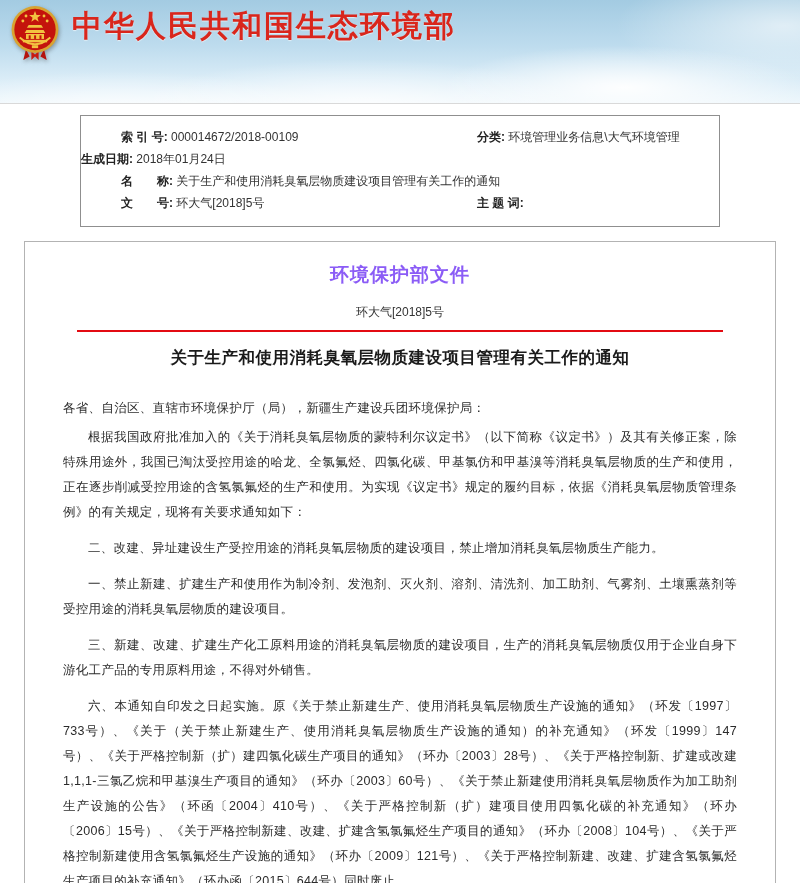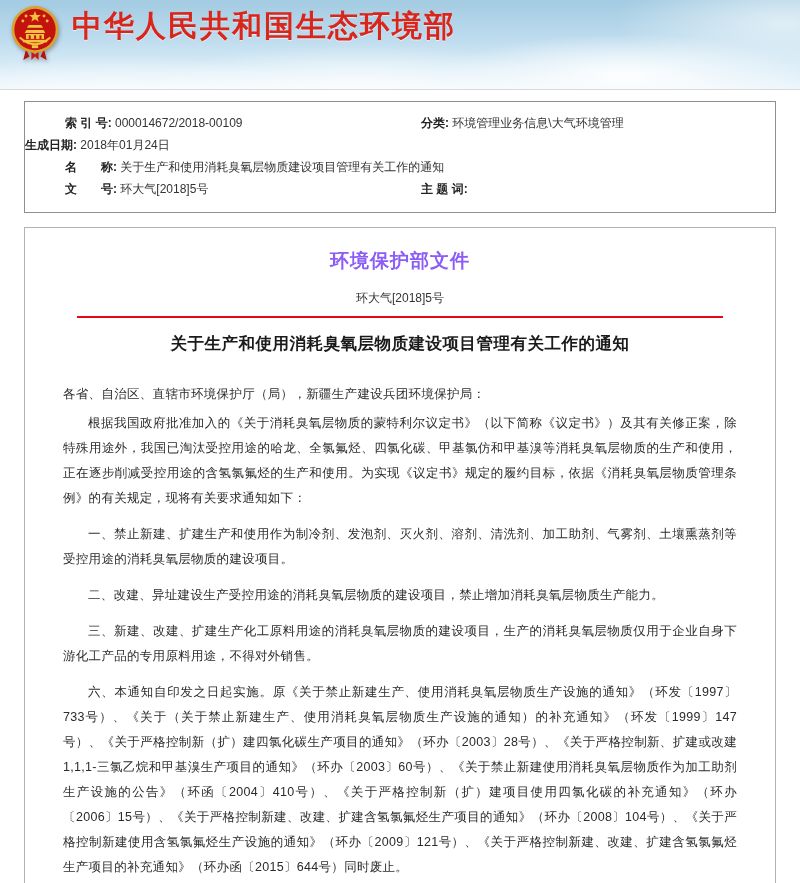--- a/index.html
+++ b/index.html
@@ -1,38 +1,38 @@
 <!DOCTYPE html>
 <html lang="zh"><head>
 <meta charset="utf-8">
 <style>
   * { margin:0; padding:0; box-sizing:border-box; }
   html,body { width:800px; height:883px; overflow:hidden; background:#fff;
     font-family:"Liberation Sans","DejaVu Sans",sans-serif; }
 
   
   .site-header{
-    position:relative; width:800px; height:90px;
+    position:relative; width:800px; height:104px;
     background:
       radial-gradient(ellipse 260px 60px at 78% 85%, rgba(255,255,255,.95), rgba(255,255,255,0) 70%),
       radial-gradient(ellipse 320px 70px at 45% 105%, rgba(255,255,255,.85), rgba(255,255,255,0) 70%),
       radial-gradient(ellipse 240px 80px at 98% 25%, rgba(255,255,255,.6), rgba(255,255,255,0) 70%),
       radial-gradient(ellipse 300px 60px at 15% 110%, rgba(255,255,255,.8), rgba(255,255,255,0) 70%),
       linear-gradient(180deg,#a3cbe2 0%,#bedcee 45%,#ddeef8 80%,#eef7fc 100%);
     border-bottom:1px solid #d9d9d9;
   }
   .header-link{ position:absolute; left:8px; top:4px; display:flex; align-items:flex-start; text-decoration:none; cursor:pointer;}
   .emblem{ width:54px; height:60px; flex:0 0 auto; filter:drop-shadow(1px 2px 2px rgba(60,60,60,.45)); }
   .agency{ margin-left:10px; padding-top:6px; }
   .agency-cn{ color:#d9261c; font-size:30px; font-weight:bold; letter-spacing:2px; line-height:32px;
     text-shadow:0 1px 1px rgba(255,255,255,.6); }
   .agency-en{ color:#d9261c; font-size:11.5px; font-weight:bold; margin-top:3px; }
 
   
-  .meta-box{ width:752px; margin:11px auto 0 auto; border:1px solid #8f8f8f; background:#fff;
+  .meta-box{ width:640px; margin:11px auto 0 auto; border:1px solid #8f8f8f; background:#fff;
     padding:10px 0 12px 0; }
   .meta-row{ display:grid; grid-template-columns:396px 1fr; }
   .meta-cell{ font-size:12px; color:#333; line-height:22px; padding-left:40px; white-space:nowrap; }
   .meta-cell.right{ padding-left:0; }
   .meta-cell .lbl{ font-weight:bold; color:#222; }
   .meta-cell .val{ color:#333; }
   .meta-cell.wide{ white-space:normal; }
 
   
   .doc-box{ width:752px; margin:14px auto 0 auto; border:1px solid #b3b3b3; background:#fff;
@@ -124,19 +124,19 @@
 
 <div class="doc-box">
   <div class="doc-org">环境保护部文件</div>
   <div class="doc-no">环大气[2018]5号</div>
   <hr class="red-rule">
   <div class="doc-title">关于生产和使用消耗臭氧层物质建设项目管理有关工作的通知</div>
 
   <div class="doc-body">
     <p class="salutation">各省、自治区、直辖市环境保护厅（局），新疆生产建设兵团环境保护局：</p>
     <p>根据我国政府批准加入的《关于消耗臭氧层物质的蒙特利尔议定书》（以下简称《议定书》）及其有关修正案，除特殊用途外，我国已淘汰受控用途的哈龙、全氯氟烃、四氯化碳、甲基氯仿和甲基溴等消耗臭氧层物质的生产和使用，正在逐步削减受控用途的含氢氯氟烃的生产和使用。为实现《议定书》规定的履约目标，依据《消耗臭氧层物质管理条例》的有关规定，现将有关要求通知如下：</p>
+    <p>二、改建、异址建设生产受控用途的消耗臭氧层物质的建设项目，禁止增加消耗臭氧层物质生产能力。</p>
     <p>一、禁止新建、扩建生产和使用作为制冷剂、发泡剂、灭火剂、溶剂、清洗剂、加工助剂、气雾剂、土壤熏蒸剂等受控用途的消耗臭氧层物质的建设项目。</p>
-    <p>二、改建、异址建设生产受控用途的消耗臭氧层物质的建设项目，禁止增加消耗臭氧层物质生产能力。</p>
     <p>三、新建、改建、扩建生产化工原料用途的消耗臭氧层物质的建设项目，生产的消耗臭氧层物质仅用于企业自身下游化工产品的专用原料用途，不得对外销售。</p>
     <p>六、本通知自印发之日起实施。原《关于禁止新建生产、使用消耗臭氧层物质生产设施的通知》（环发〔1997〕733号）、《关于（关于禁止新建生产、使用消耗臭氧层物质生产设施的通知）的补充通知》（环发〔1999〕147号）、《关于严格控制新（扩）建四氯化碳生产项目的通知》（环办〔2003〕28号）、《关于严格控制新、扩建或改建1,1,1-三氯乙烷和甲基溴生产项目的通知》（环办〔2003〕60号）、《关于禁止新建使用消耗臭氧层物质作为加工助剂生产设施的公告》（环函〔2004〕410号）、《关于严格控制新（扩）建项目使用四氯化碳的补充通知》（环办〔2006〕15号）、《关于严格控制新建、改建、扩建含氢氯氟烃生产项目的通知》（环办〔2008〕104号）、《关于严格控制新建使用含氢氯氟烃生产设施的通知》（环办〔2009〕121号）、《关于严格控制新建、改建、扩建含氢氯氟烃生产项目的补充通知》（环办函〔2015〕644号）同时废止。</p>
   </div>
 
 </div>
 
 </body></html>

